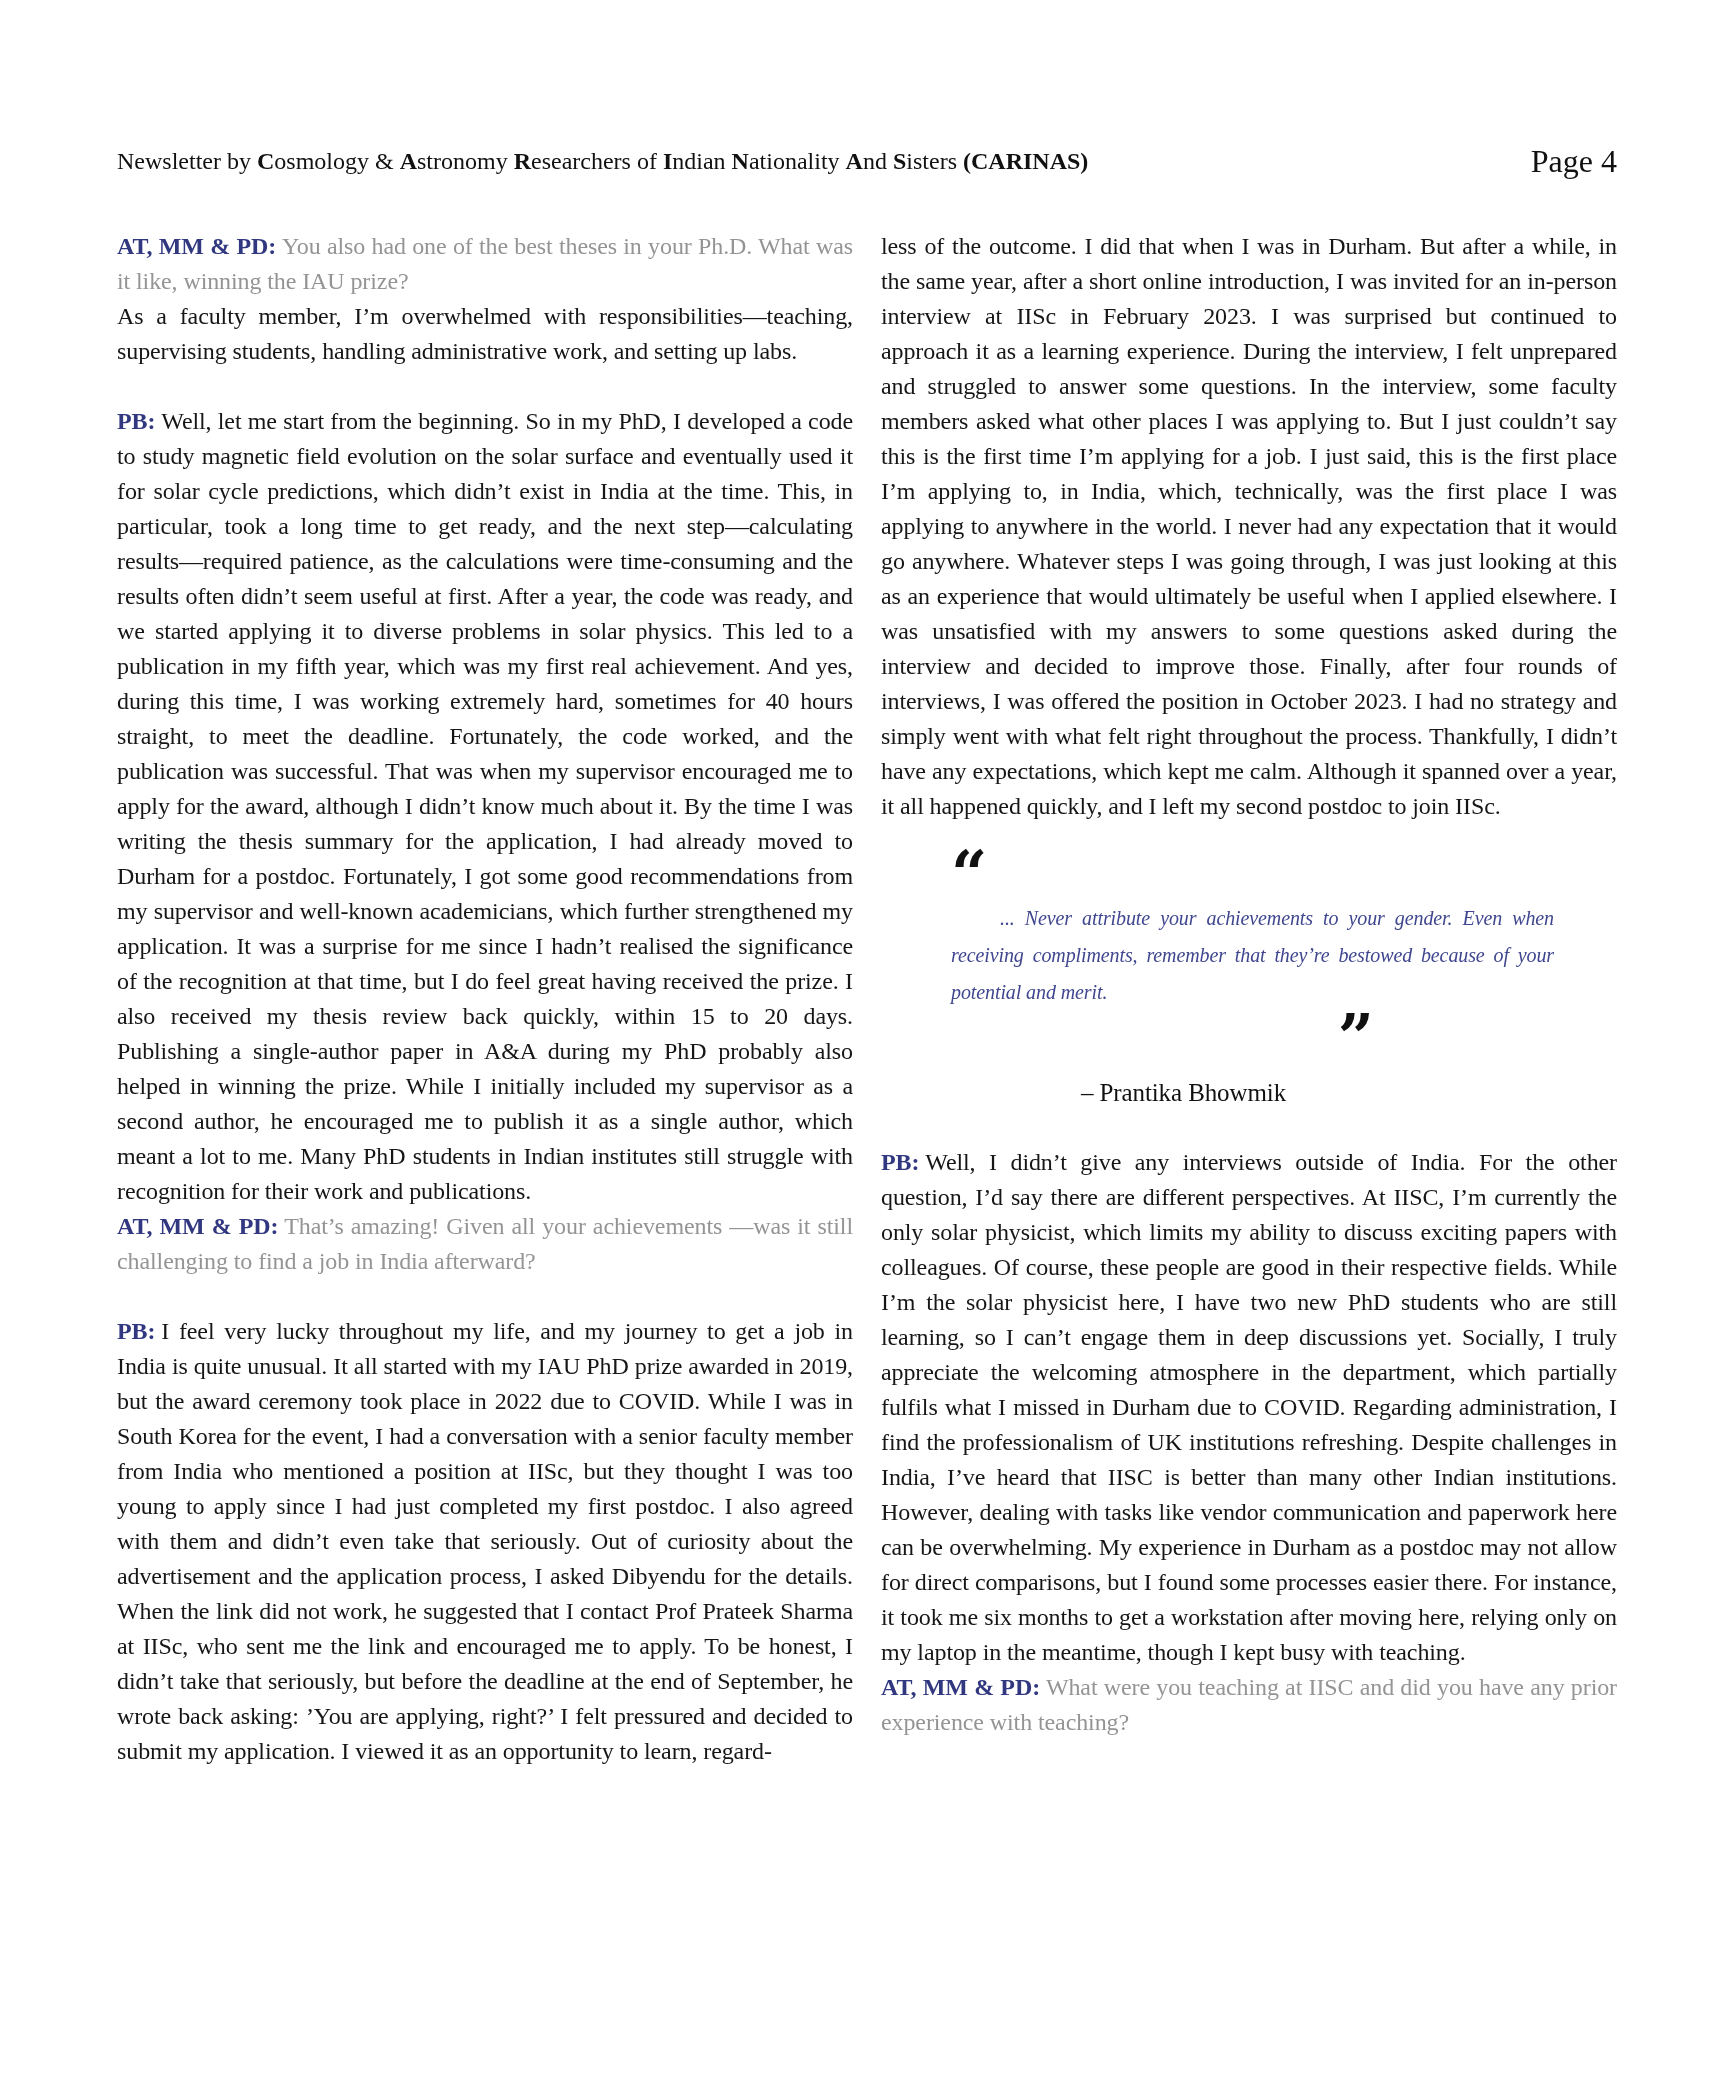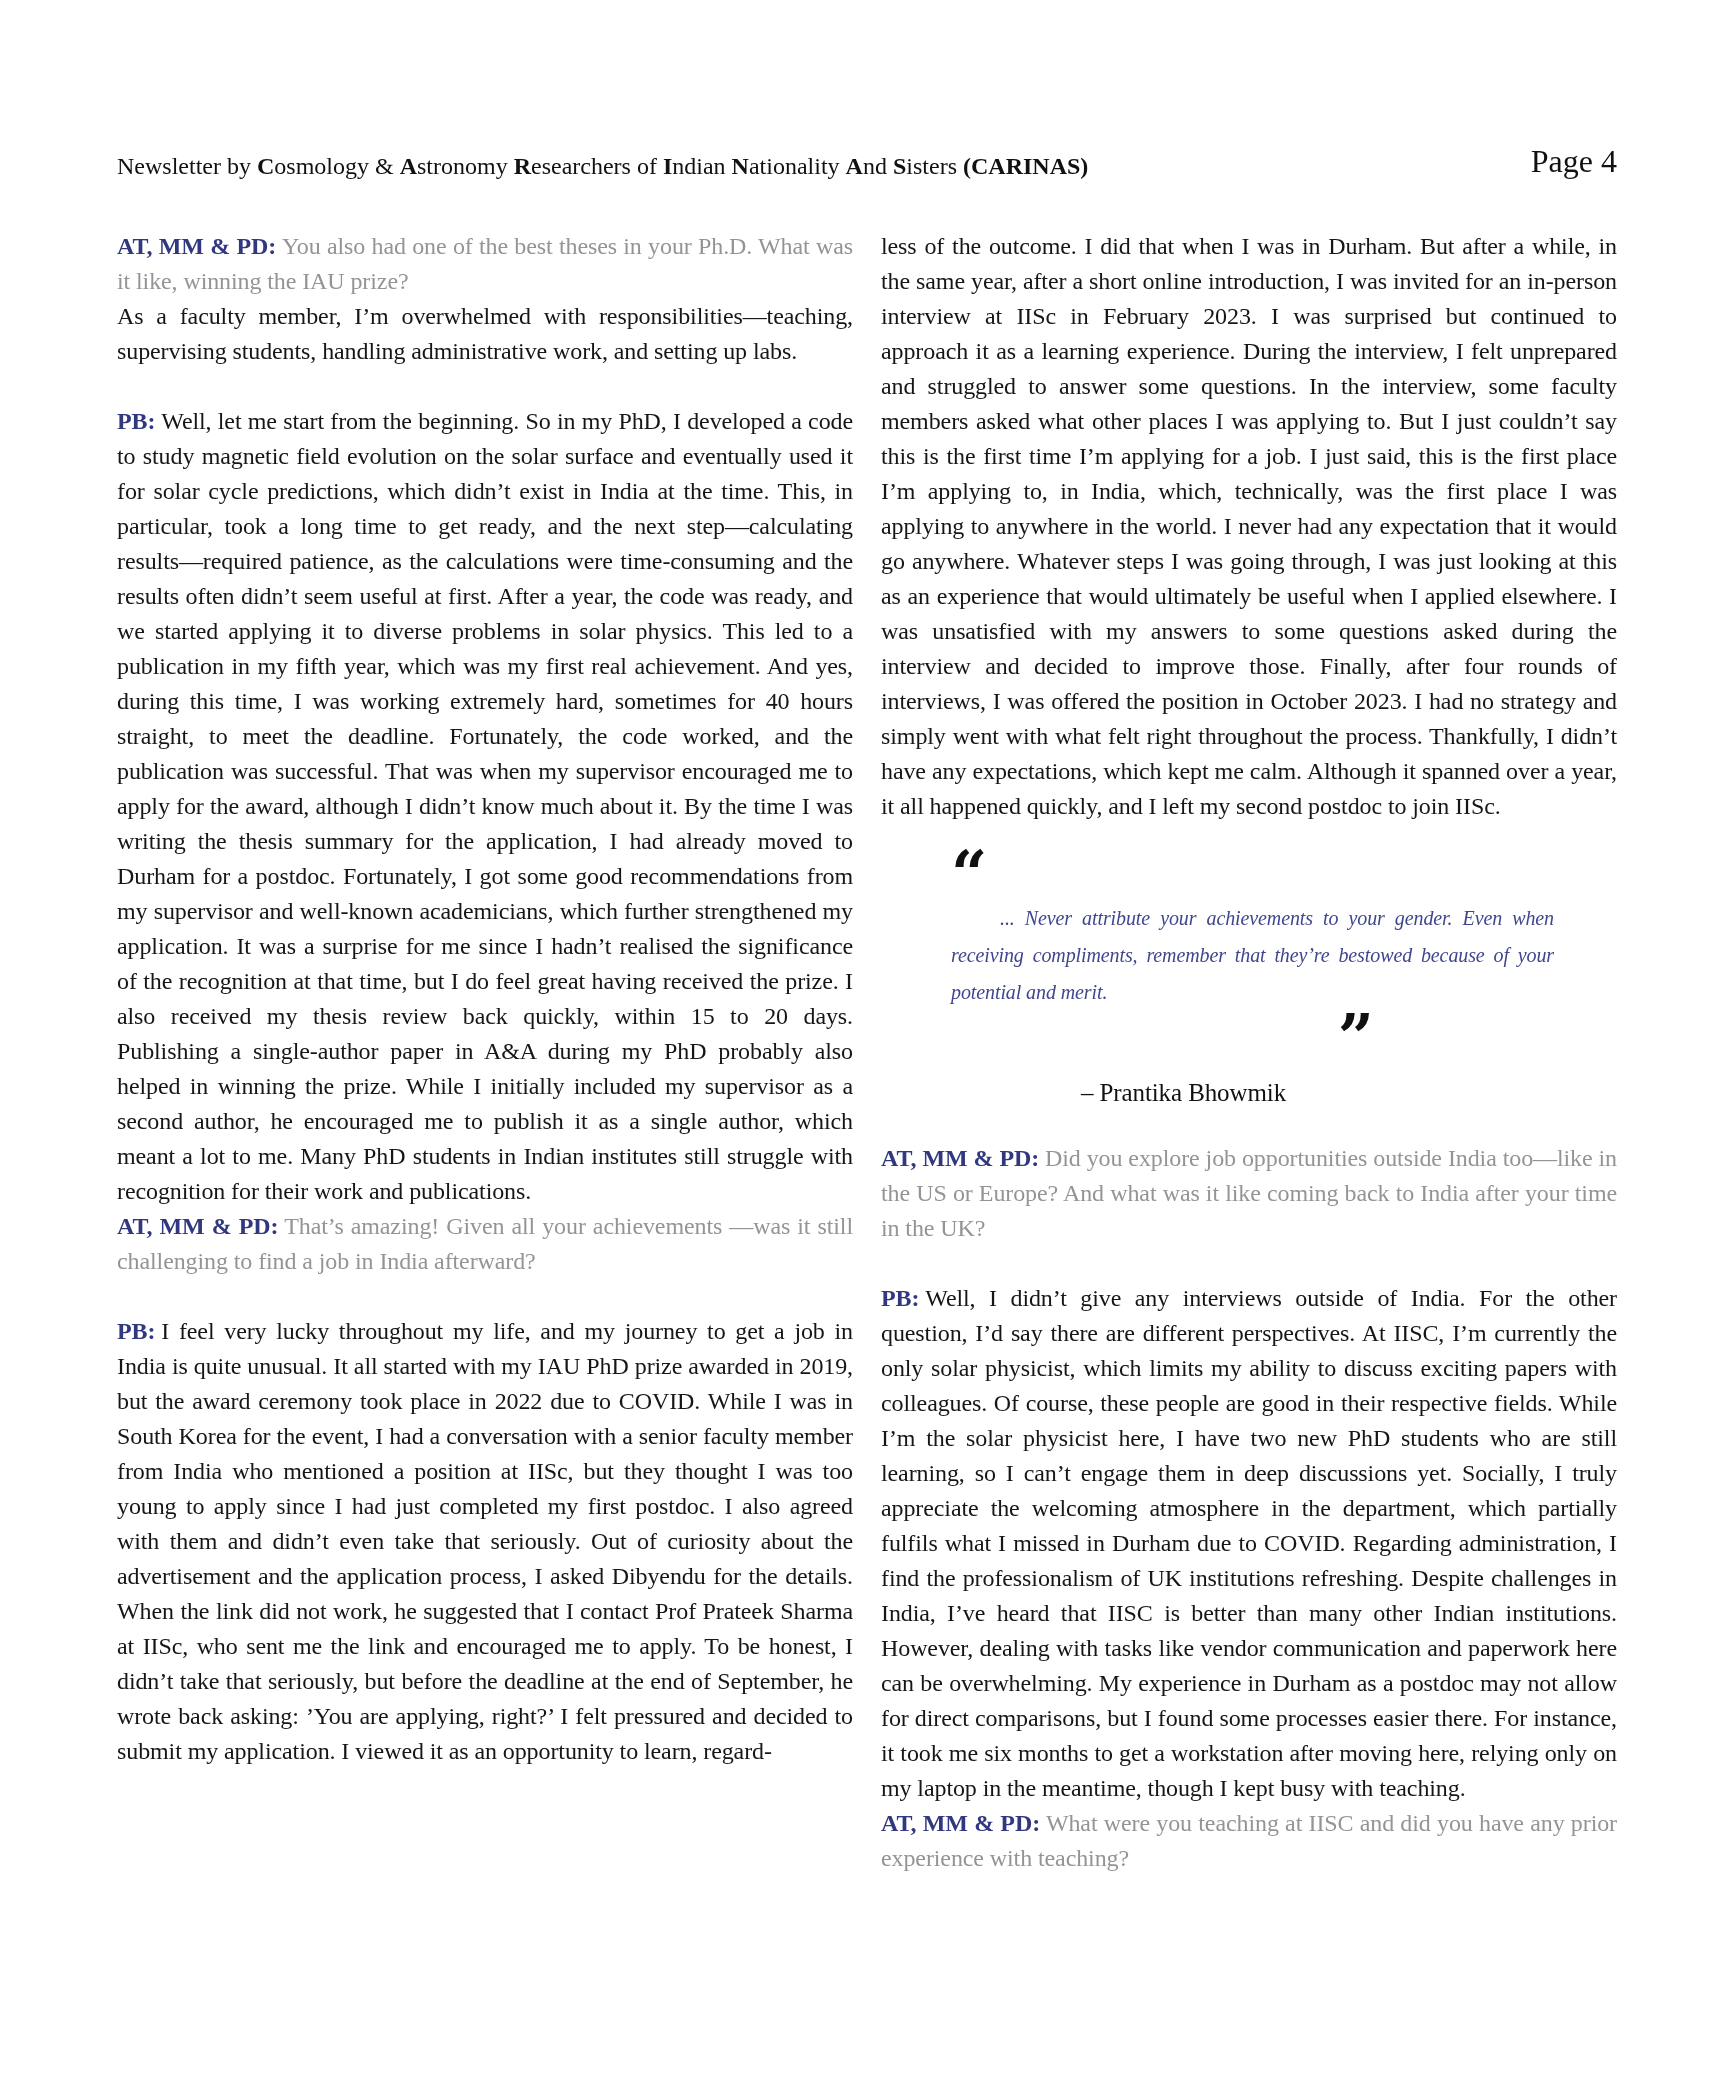--- a/index.html
+++ b/index.html
@@ -2,21 +2,21 @@
 <html style="--text: #161616; --speaker-label: #313880; --question-gray: #949494; --quote-text: #3f468f; --footer-link: #3434ad; --icon-black: #111111; --youtube-red: #e52d27; --twitter-blue: #1da1f2; --x-black: #0f1419; --linkedin-blue: #0a66c2; --facebook-blue: #1877f2; --instagram-pink: #e1306c;font-size:6.7px"><head>
 <meta charset="utf-8">
 <style>
   html,body{margin:0;padding:0;}
   body{
     width:1734px;height:2452px;position:relative;background:#ffffff;
     font-family:"Liberation Serif","DejaVu Serif",serif;
     color:var(--text,#161616);overflow:hidden;
   }
   .page{position:absolute;inset:0;padding:143px 117px 0 117px;box-sizing:border-box;}
-  header{display:flex;justify-content:space-between;align-items:flex-end;font-size:24px;color:#111;}
+  header{display:flex;justify-content:space-between;align-items:center;font-size:24px;color:#111;}
   .hseg{white-space:pre;}
   .hseg.b{font-weight:bold;}
   .pageno{font-size:32px;margin-left:24px;}
   .columns{display:flex;gap:28px;margin-top:49px;}
   .col{flex:1 1 0;min-width:0;font-size:24px;line-height:35px;text-align:justify;letter-spacing:-0.1px;}
   .block{margin:0;}
   .block.answer{margin-top:35px;}
   .label{color:var(--speaker-label,#313880);font-weight:bold;}
   .label + .btext{margin-left:5.9px;}
   .block.question .btext{color:var(--question-gray,#949494);}
@@ -45,20 +45,19 @@
         <p class="block answer"><span class="label">PB:</span><span class="btext">I feel very lucky throughout my life, and my journey to get a job in India is quite unusual. It all started with my IAU PhD prize awarded in 2019, but the award ceremony took place in 2022 due to COVID. While I was in South Korea for the event, I had a conversation with a senior faculty member from India who mentioned a position at IISc, but they thought I was too young to apply since I had just completed my first postdoc. I also agreed with them and didn’t even take that seriously. Out of curiosity about the advertisement and the application process, I asked Dibyendu for the details. When the link did not work, he suggested that I contact Prof Prateek Sharma at IISc, who sent me the link and encouraged me to apply. To be honest, I didn’t take that seriously, but before the deadline at the end of September, he wrote back asking: ’You are applying, right?’ I felt pressured and decided to submit my application. I viewed it as an opportunity to learn, regard-</span></p>
       </section>
     <section class="col" id="col-right">
         <p class="block paragraph"><span class="btext">less of the outcome. I did that when I was in Durham. But after a while, in the same year, after a short online introduction, I was invited for an in-person interview at IISc in February 2023. I was surprised but continued to approach it as a learning experience. During the interview, I felt unprepared and struggled to answer some questions. In the interview, some faculty members asked what other places I was applying to. But I just couldn’t say this is the first time I’m applying for a job. I just said, this is the first place I’m applying to, in India, which, technically, was the first place I was applying to anywhere in the world. I never had any expectation that it would go anywhere. Whatever steps I was going through, I was just looking at this as an experience that would ultimately be useful when I applied elsewhere. I was unsatisfied with my answers to some questions asked during the interview and decided to improve those. Finally, after four rounds of interviews, I was offered the position in October 2023. I had no strategy and simply went with what felt right throughout the process. Thankfully, I didn’t have any expectations, which kept me calm. Although it spanned over a year, it all happened quickly, and I left my second postdoc to join IISc.</span></p>
         <div class="quote-block">
           <div class="qmark open">“</div>
           <p class="quote-text">... Never attribute your achievements to your gender. Even when receiving compliments, remember that they’re bestowed because of your potential and merit.</p>
           <div class="qmark close">”</div>
           <div class="quote-attrib">– Prantika Bhowmik</div>
         </div>
-        <p class="block question"><span class="label">AT, MM &amp; PD:</span><span class="btext">Did you explore job opportunities outside India too—like in the US or Europe? And what was it like coming back to India after your time in the UK?</span></p>
         <p class="block answer"><span class="label">PB:</span><span class="btext">Well, I didn’t give any interviews outside of India. For the other question, I’d say there are different perspectives. At IISC, I’m currently the only solar physicist, which limits my ability to discuss exciting papers with colleagues. Of course, these people are good in their respective fields. While I’m the solar physicist here, I have two new PhD students who are still learning, so I can’t engage them in deep discussions yet. Socially, I truly appreciate the welcoming atmosphere in the department, which partially fulfils what I missed in Durham due to COVID. Regarding administration, I find the professionalism of UK institutions refreshing. Despite challenges in India, I’ve heard that IISC is better than many other Indian institutions. However, dealing with tasks like vendor communication and paperwork here can be overwhelming. My experience in Durham as a postdoc may not allow for direct comparisons, but I found some processes easier there. For instance, it took me six months to get a workstation after moving here, relying only on my laptop in the meantime, though I kept busy with teaching.</span></p>
         <p class="block question"><span class="label">AT, MM &amp; PD:</span><span class="btext">What were you teaching at IISC and did you have any prior experience with teaching?</span></p>
       </section>
   </main>
 
 </div>
 
 
 </body></html>

